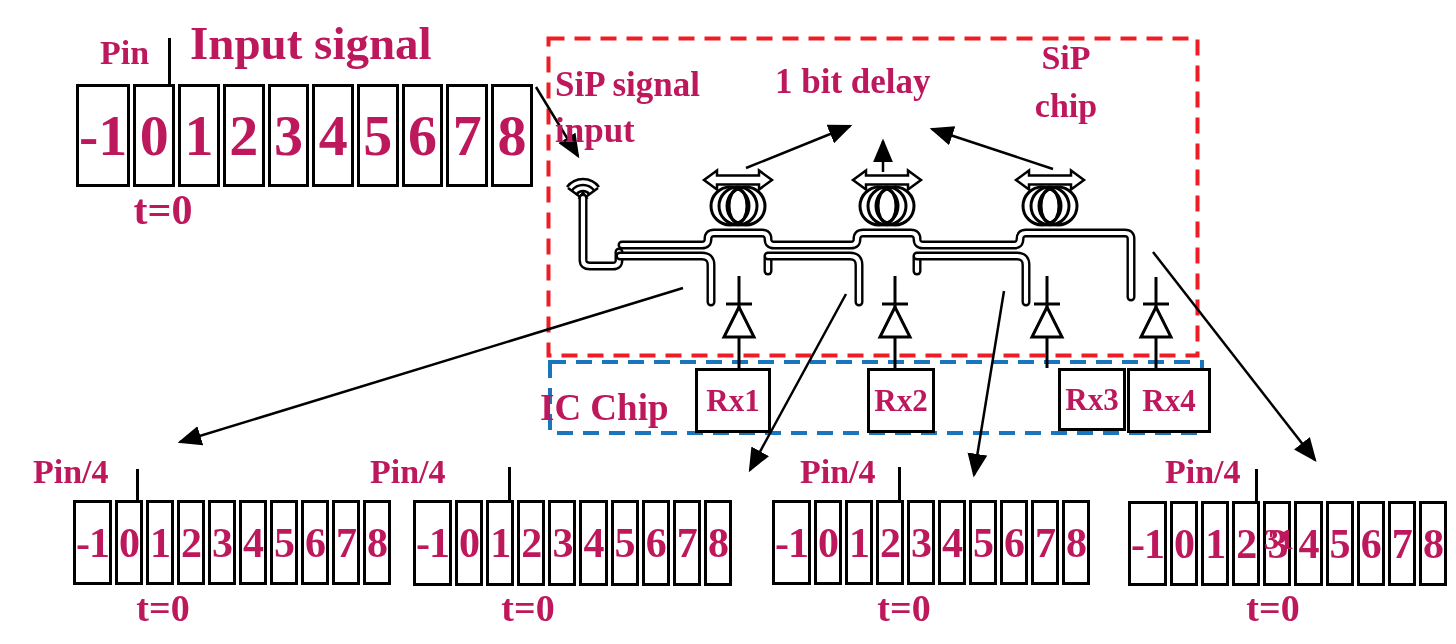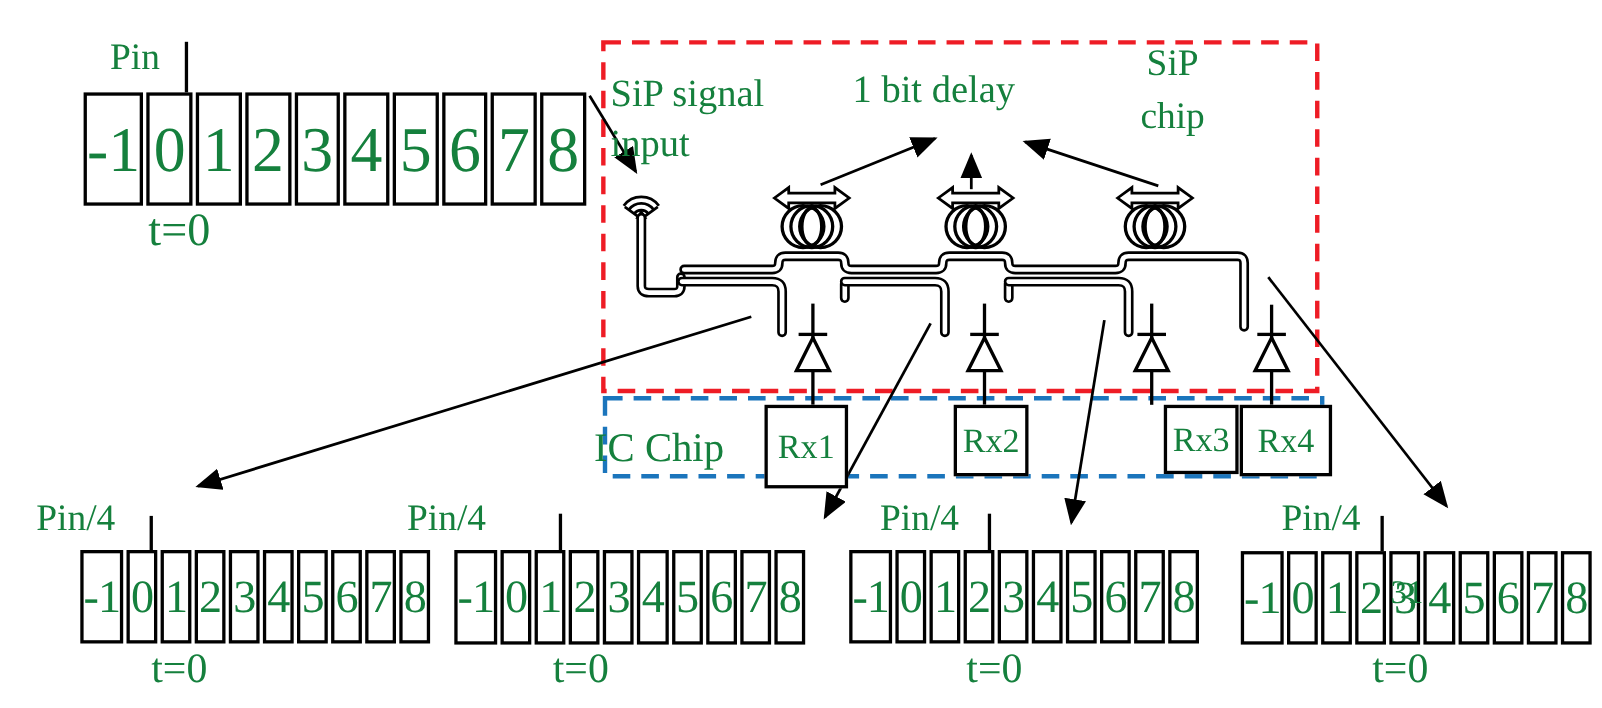--- a/index.html
+++ b/index.html
@@ -1,17 +1,17 @@
 <!DOCTYPE html>
 <html><head>
 <meta charset="utf-8">
 <style>
   html,body{margin:0;padding:0;background:#fff;}
   .stage{position:relative;width:1456px;height:644px;background:#fff;overflow:hidden;
-         font-family:"Liberation Serif","DejaVu Serif",serif;font-weight:normal;color:#15803d;}
+         font-family:"Liberation Serif","DejaVu Serif",serif;font-weight:bold;color:#be185d;}
   .stage svg{position:absolute;left:0;top:0;}
   .abs{position:absolute;white-space:nowrap;}
   
   .reg{position:absolute;display:flex;gap:3px;}
   .reg .cell{flex:1;border:3px solid #000;background:#fff;box-sizing:border-box;
              display:flex;align-items:center;justify-content:center;overflow:visible;}
   .reg-top .cell{font-size:58px;}
   .reg-bot .cell{font-size:42px;letter-spacing:-1px;}
   .tick{position:absolute;width:3px;background:#000;}
   .rx{position:absolute;border:3px solid #000;background:#fff;box-sizing:border-box;
@@ -128,26 +128,27 @@
       </g>
       <g>
         <line class="pd" x1="1156" y1="277" x2="1156" y2="368"></line>
         <path d="M1156,307 L1141,337 L1171,337 Z" fill="#fff" stroke="#000" stroke-width="3"></path>
         <line class="pd" x1="1143" y1="304" x2="1169" y2="304"></line>
       </g>
     </g>
   </svg>
 
   <div class="abs" style="left:100px;top:34px;font-size:34px;">Pin</div>
+  <div class="abs" style="left:190px;top:16px;font-size:47px;">Input signal</div>
   <div class="abs" style="left:555px;top:62px;width:205px;font-size:35px;line-height:1.3;white-space:normal;">SiP signal input</div>
   <div class="abs" style="left:775px;top:62px;font-size:35px;">1 bit delay</div>
   <div class="abs tcenter" style="left:1026px;top:34px;width:80px;font-size:34px;line-height:1.4;white-space:normal;text-align:center;">SiP chip</div>
   <div class="abs" style="left:540px;top:386px;font-size:37px;">IC Chip</div>
 
-  <div class="rx" style="left:695px;top:368px;width:76px;height:76px;">
+  <div class="rx" style="left:695px;top:368px;width:76px;height:65px;">
       <span>Rx1</span>
     </div>
   <div class="rx" style="left:867px;top:368px;width:68px;height:65px;">
       <span>Rx2</span>
     </div>
   <div class="rx" style="left:1058px;top:368px;width:68px;height:63px;">
       <span>Rx3</span>
     </div>
   <div class="rx" style="left:1127px;top:368px;width:84px;height:65px;">
       <span>Rx4</span>

